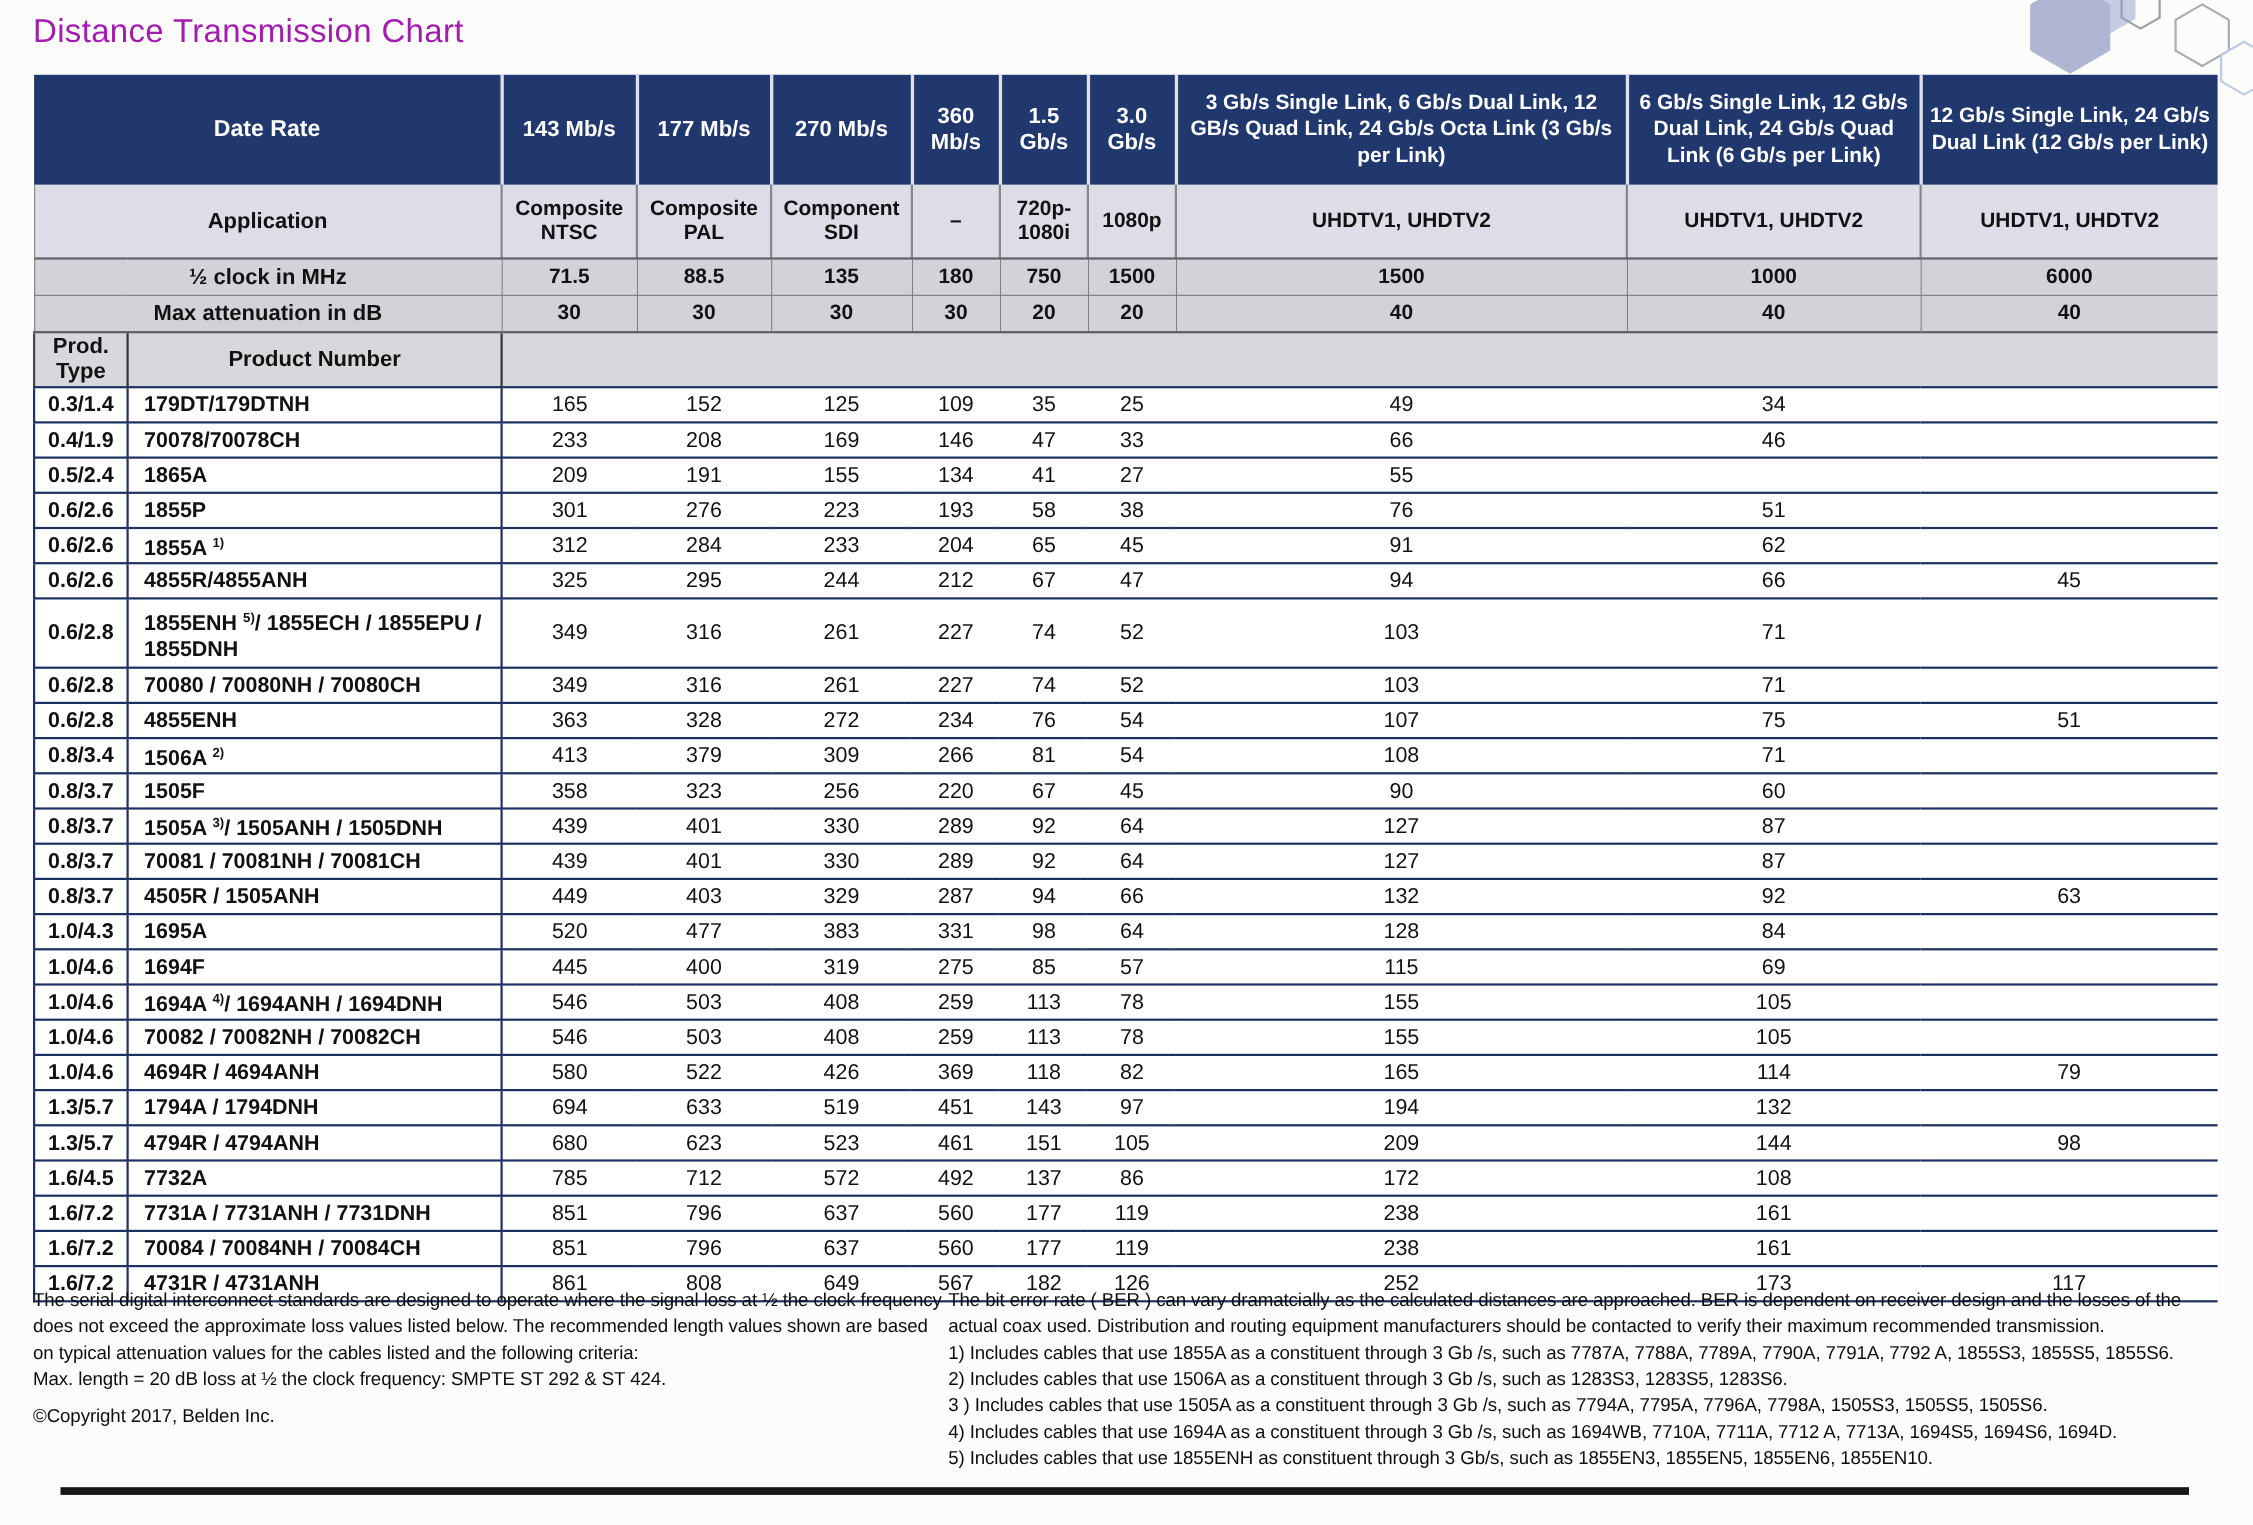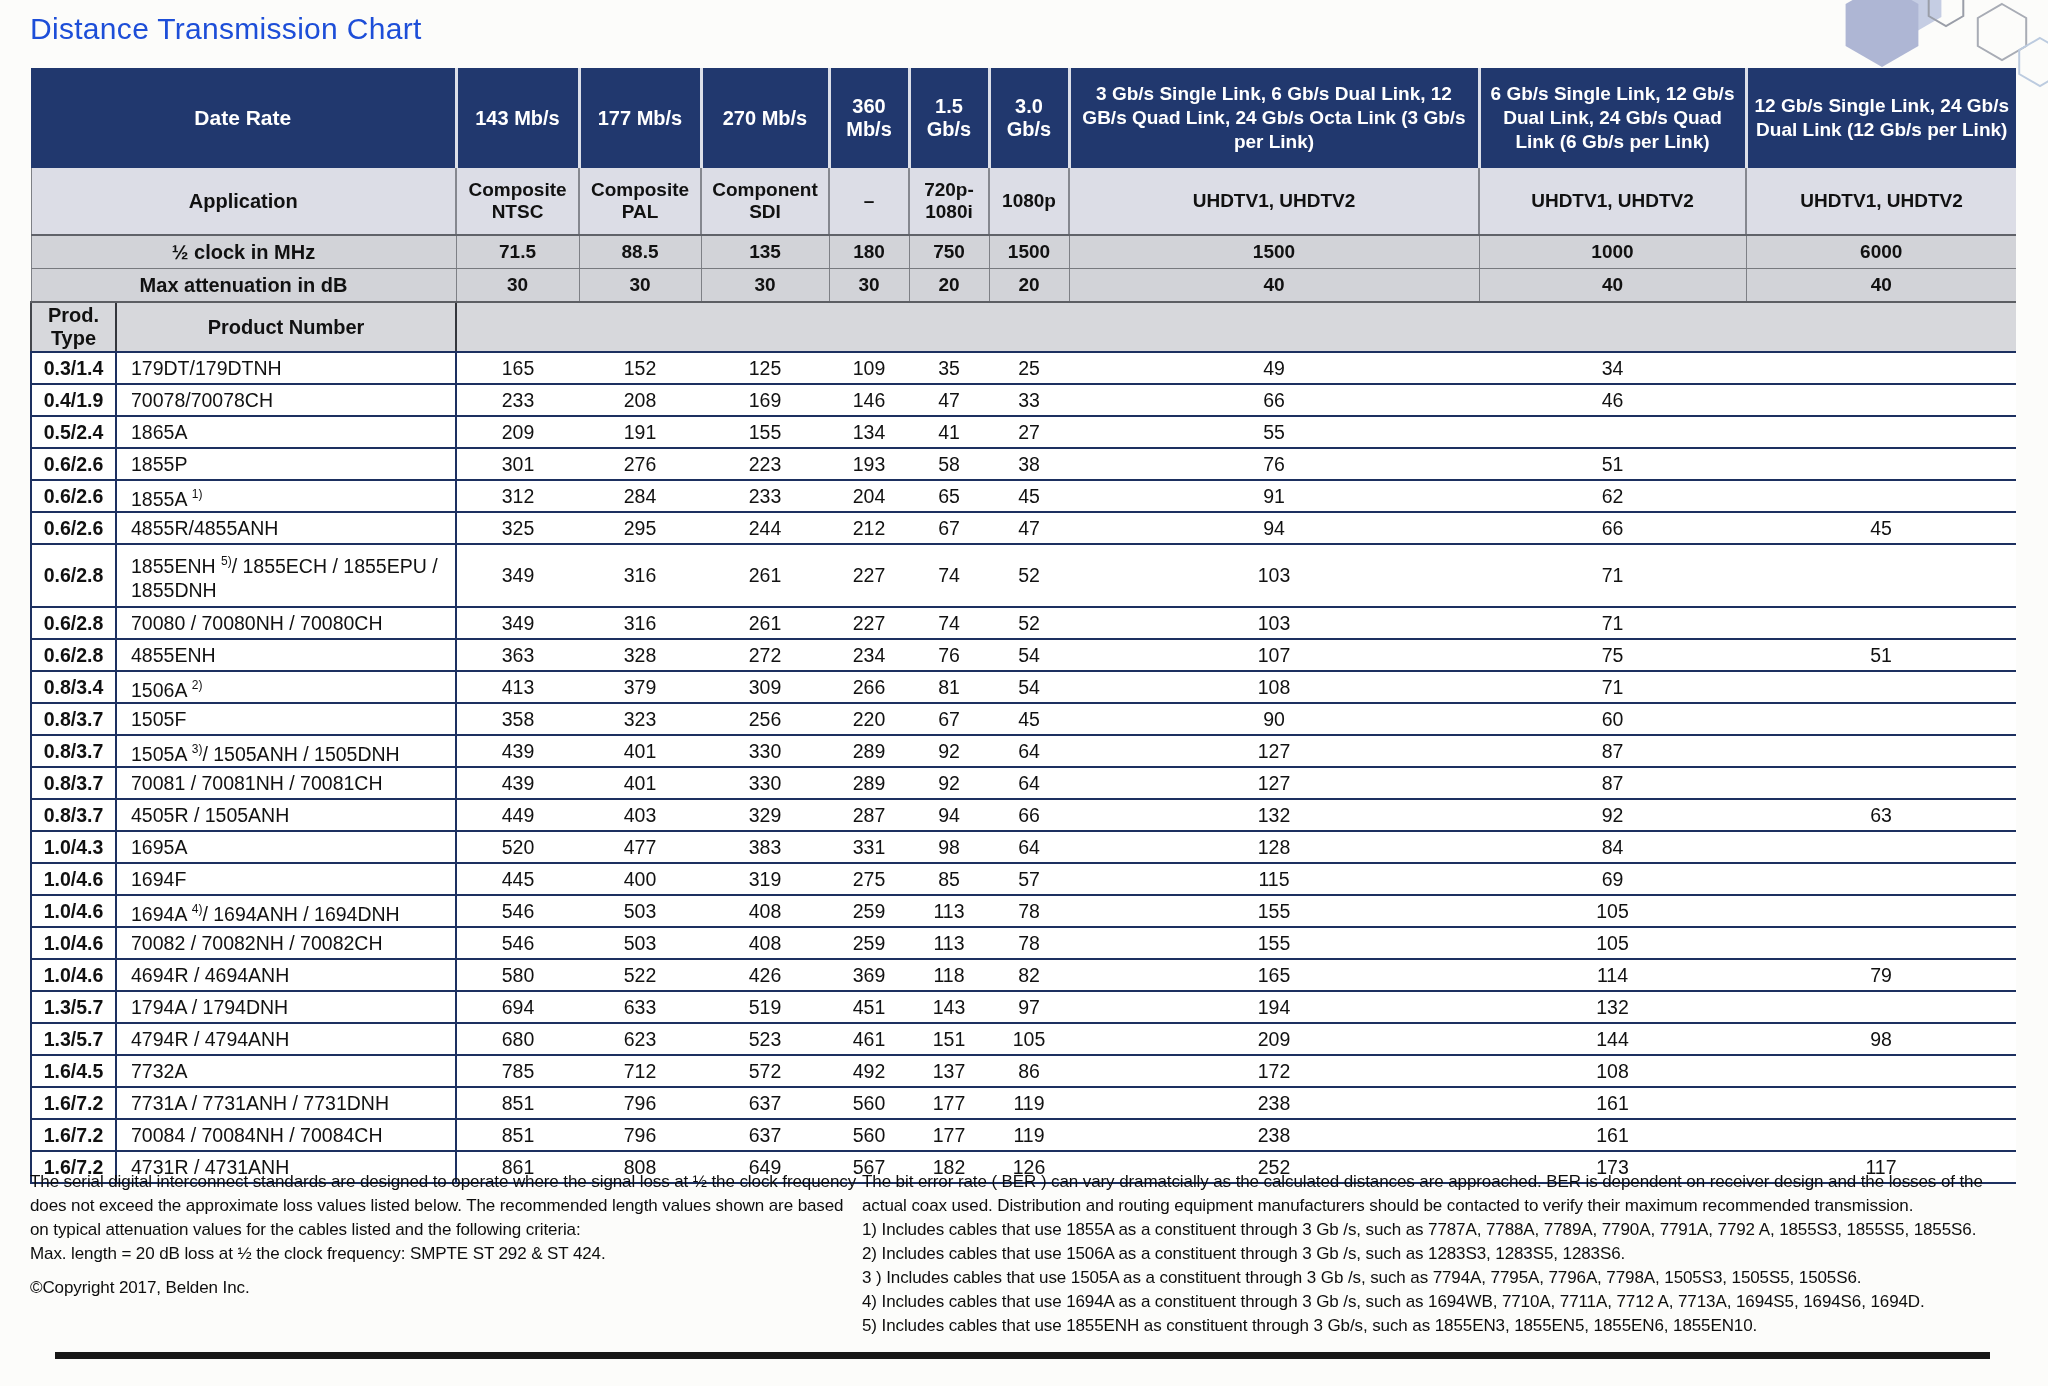--- a/index.html
+++ b/index.html
@@ -2,21 +2,21 @@
 <html><head>
 <meta charset="utf-8">
 <style>
   html,body{margin:0;padding:0;}
   body{
     width:2048px;height:1386px;position:relative;overflow:hidden;
     background:#fcfcfa;font-family:"Liberation Sans",sans-serif;color:#111;
   }
   .page-title{
     position:absolute;left:30px;top:12px;font-size:30px;font-weight:normal;
-    color:#1d4ed8;letter-spacing:.3px;margin:0;
+    color:#a21caf;letter-spacing:.3px;margin:0;
   }
   .hexes{position:absolute;top:0;right:0;width:240px;height:170px;}
 
   table.dist{
     position:absolute;left:30px;top:68px;width:1985px;
     border-collapse:collapse;table-layout:fixed;
   }
   
   tr.blue th{
     background:#21386e;color:#fff;font-weight:bold;height:100px;
@@ -56,21 +56,21 @@
   tr.data td{
     background:#ffffff;height:28px;border-bottom:2px solid #1d3060;
     font-size:19.5px;vertical-align:middle;
   }
   tr.data.tall td{height:59px;}
   td.ptype{
     font-weight:bold;text-align:center;
     border-left:2px solid #1d3060;border-right:2px solid #1d3060;
   }
   td.pnum{
-    font-weight:normal;text-align:left;padding:0 4px 0 14px;line-height:24px;
+    font-weight:bold;text-align:left;padding:0 4px 0 14px;line-height:24px;
     border-right:2px solid #1d3060;
   }
   td.pnum sup{font-size:12px;}
   td.val{text-align:center;font-weight:normal;}
   
   .fn{position:absolute;top:1170px;font-size:17px;line-height:24px;color:#0d0d0d;letter-spacing:-.1px;}
   .fn-left{left:30px;width:828px;}
   .fn-right{left:862px;width:1170px;}
   .fn-copy{margin-top:10px;}
   

